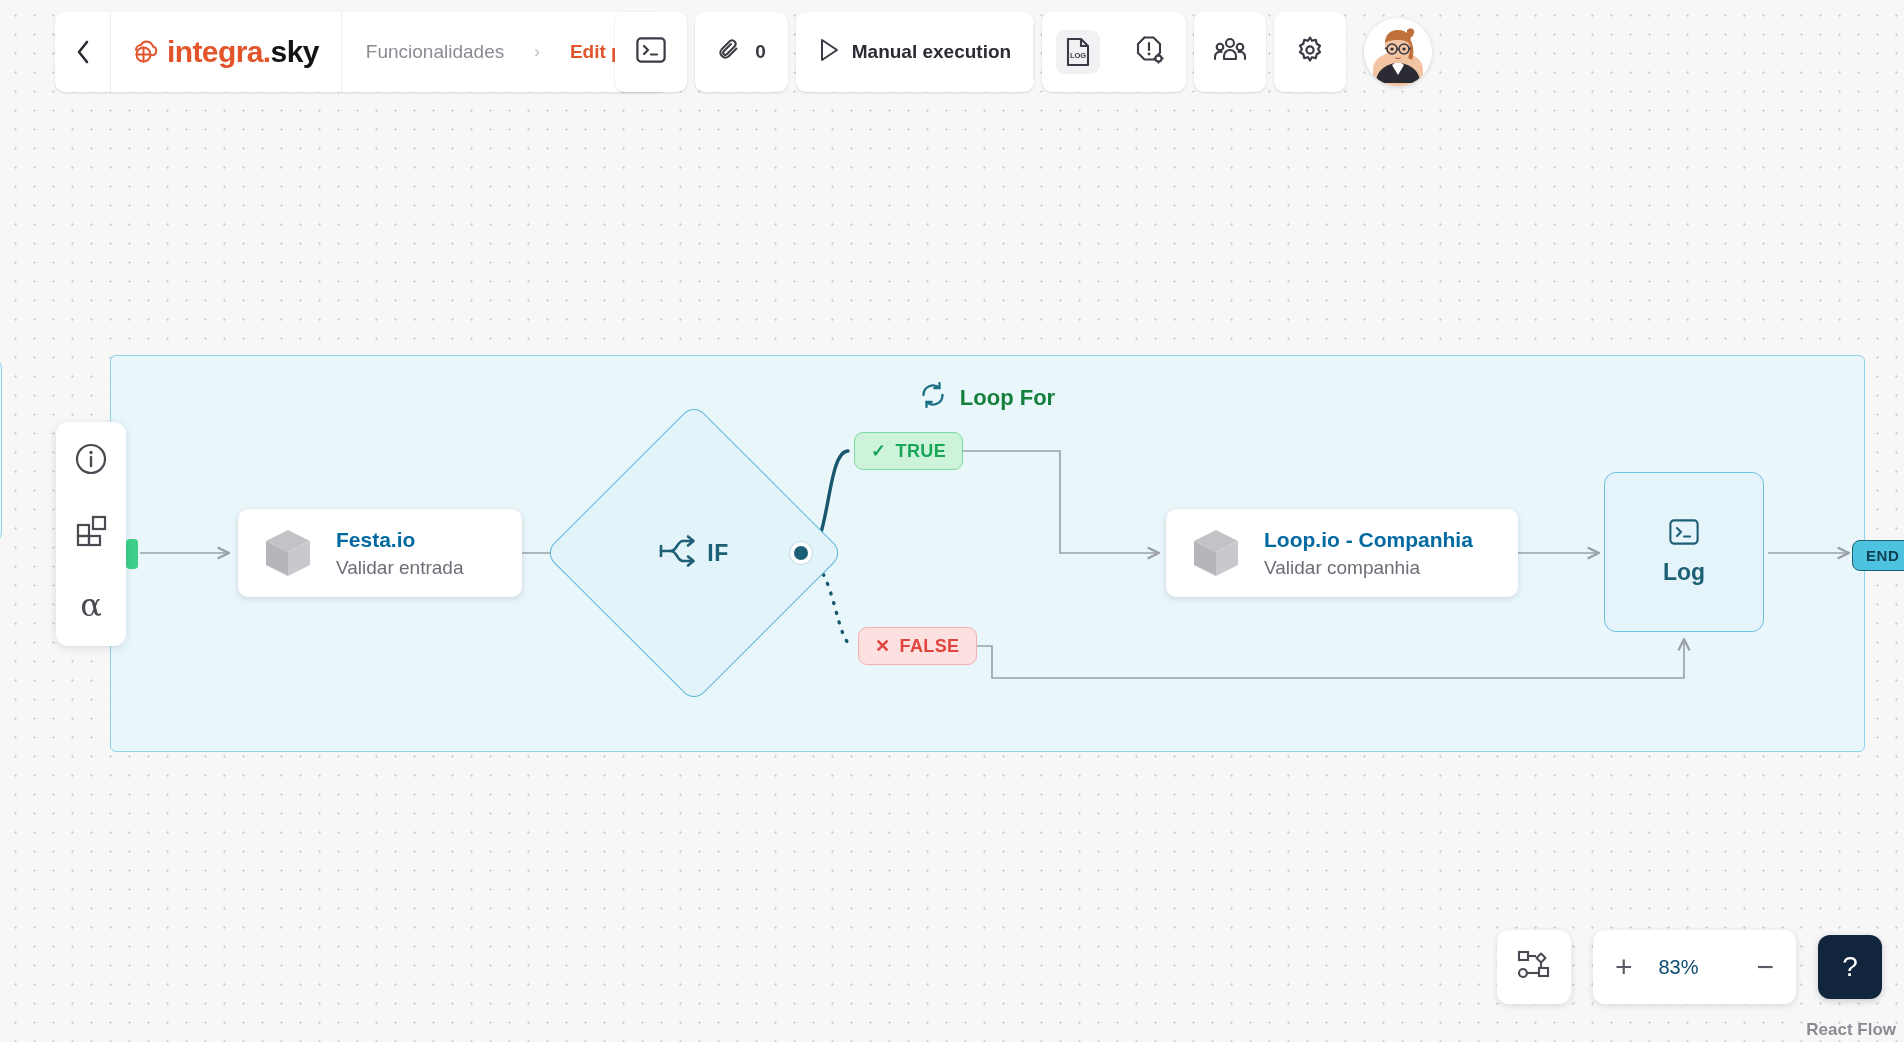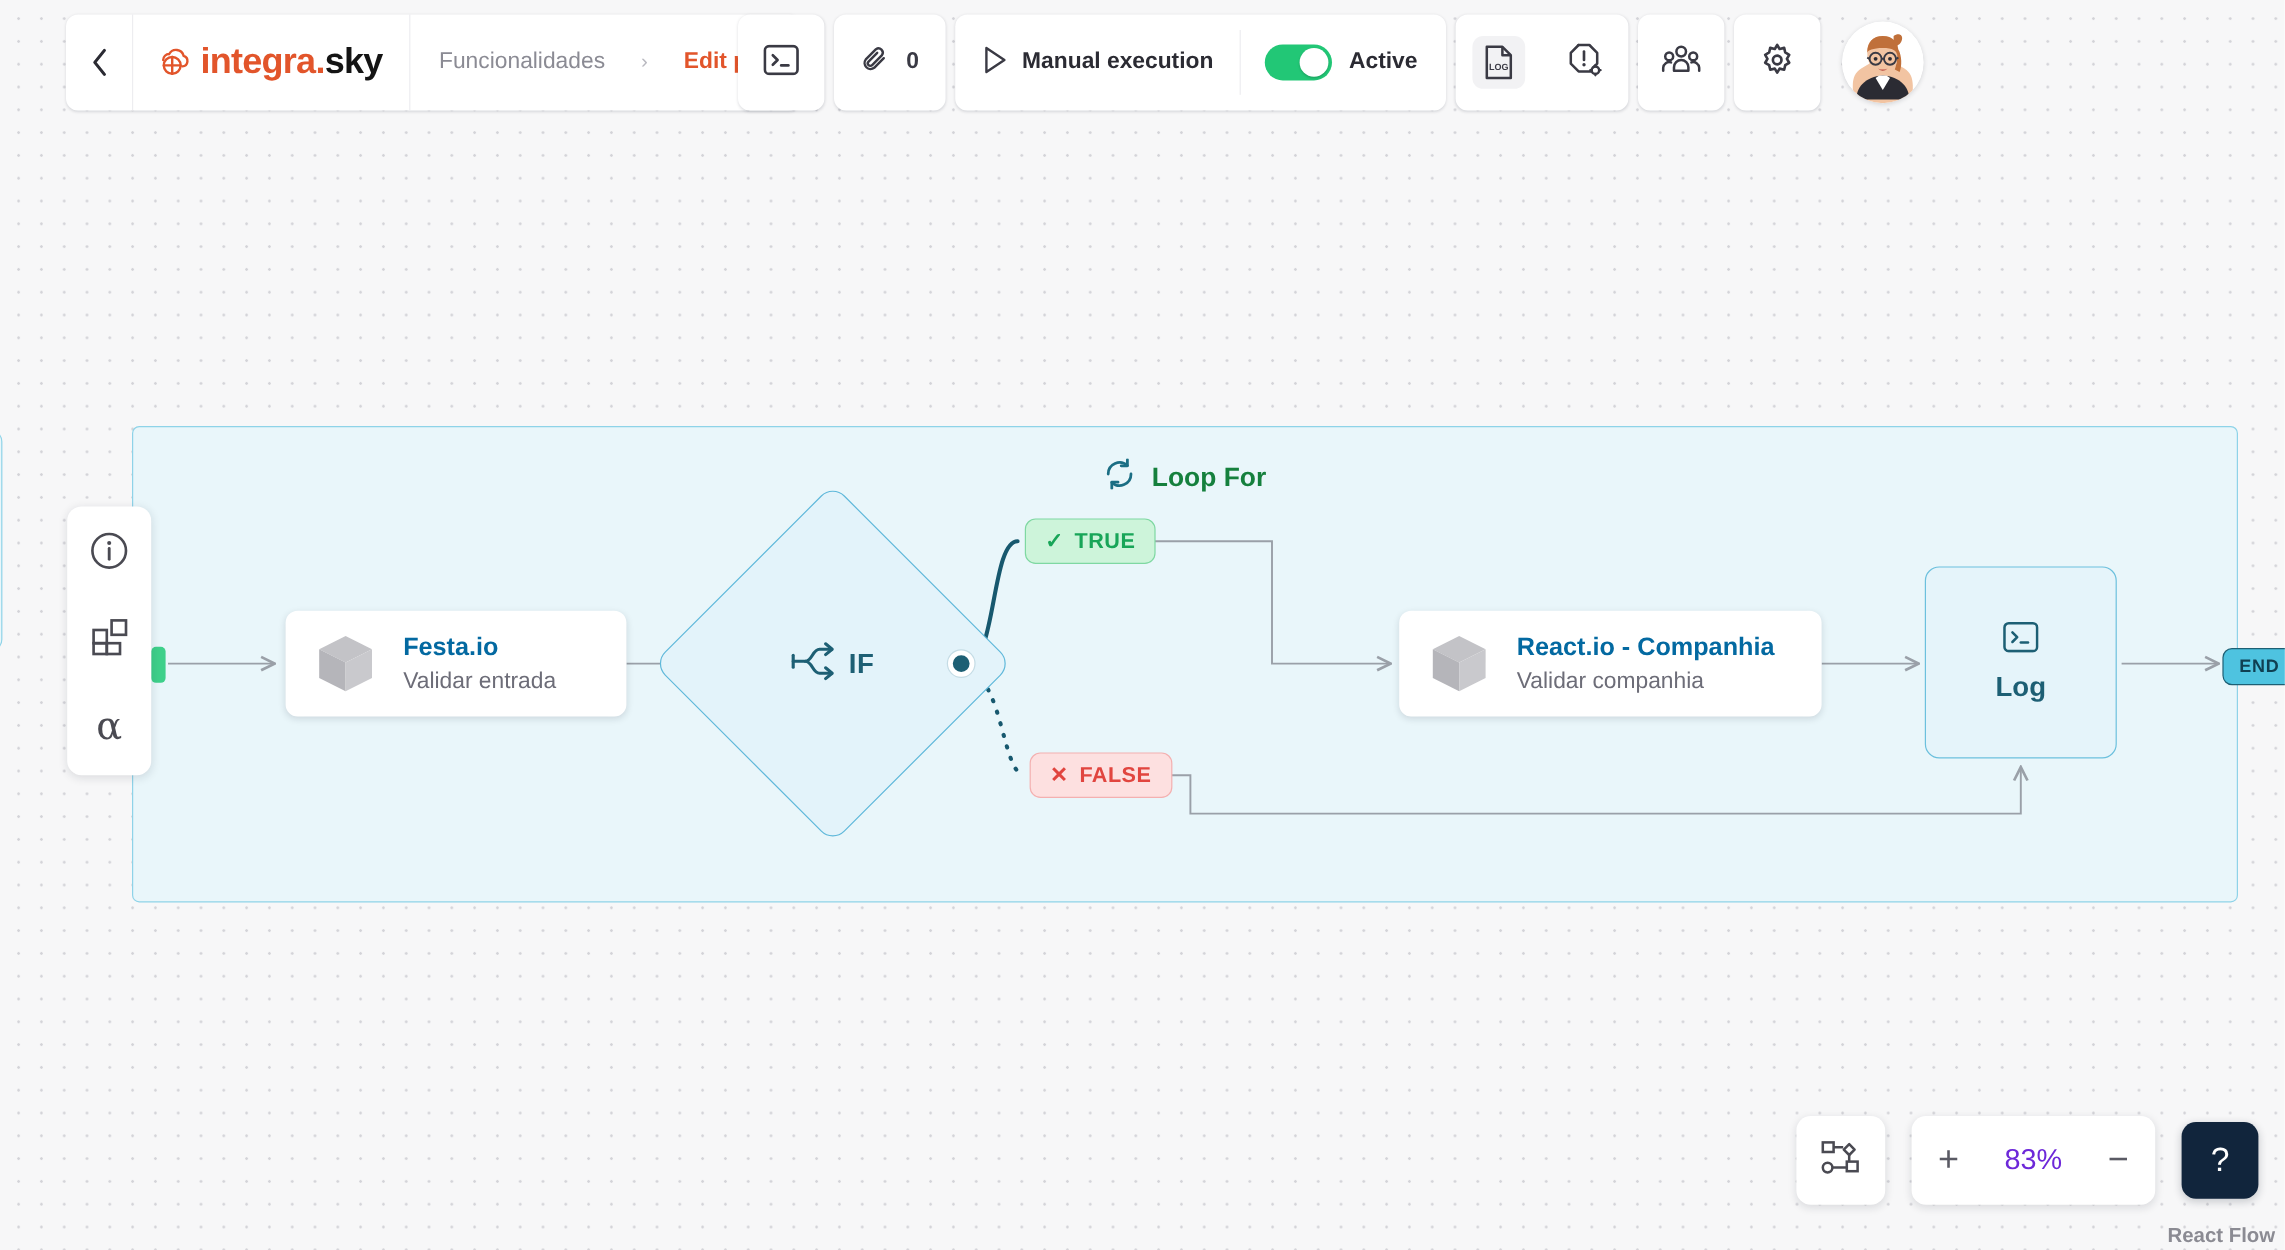--- a/index.html
+++ b/index.html
@@ -226,21 +226,21 @@
   
   .bottom-right { position:absolute; right: 22px; bottom: 38px; display:flex; align-items:center; gap: 22px; z-index:30; }
   .ctl-card {
     background:#fff; border-radius:12px;
     box-shadow: 0 2px 7px rgba(16,24,40,.12);
     display:flex; align-items:center; justify-content:center;
   }
   .ctl-square { width: 74px; height: 74px; cursor:pointer; }
   .zoom-card { height: 74px; padding: 0 22px; gap: 26px; cursor:default; }
   .zoom-btn { font-size: 30px; color:#5a5a64; cursor:pointer; line-height:1; user-select:none; }
-  .zoom-val { font-size: 24px; color:#6d28d9; min-width: 72px; text-align:center; }
+  .zoom-val { font-size: 20px; color:#0c4a6e; min-width: 72px; text-align:left; }
   .help-btn {
     width: 64px; height: 64px; border-radius: 12px;
     background:#11253c; color:#fff;
     display:flex; align-items:center; justify-content:center;
     font-size: 28px; cursor:pointer;
     box-shadow: 0 2px 7px rgba(16,24,40,.2);
   }
   .attribution {
     position:absolute; right: 8px; bottom: 2px;
     font-size: 17px; color:#8b8b93; font-weight:600;
@@ -306,26 +306,20 @@
     <div class="hgroup">
       <div class="chip-btn">
         <span>
           <svg width="22" height="26" viewBox="0 0 22 26" fill="none">
             <path d="M4 3 L19 13 L4 23 Z" stroke="#3a3a44" stroke-width="2" stroke-linejoin="round" fill="none"></path>
           </svg>
         </span>
         <span class="chip-label">Manual execution</span>
       </div>
       <div class="divider-v"></div>
-      <div class="toggle-wrap">
-        <span class="toggle">
-            <span class="knob"></span>
-          </span>
-        <span class="chip-label">Active</span>
-      </div>
     </div>
 
     <div class="hgroup">
       <div class="icon-btn">
         <span class="log-icon-box">
           <svg width="26" height="30" viewBox="0 0 26 30" fill="none">
             <path d="M3 2 H16 L23 9 V28 H3 Z" stroke="#3a3a44" stroke-width="2.1" fill="none" stroke-linejoin="round"></path>
             <path d="M16 2 V9 H23" stroke="#3a3a44" stroke-width="2.1" fill="none" stroke-linejoin="round"></path>
             <text x="13" y="21" font-size="7.5" font-family="Liberation Sans, sans-serif" font-weight="700" fill="#3a3a44" text-anchor="middle">LOG</text>
           </svg>
@@ -502,21 +496,21 @@
 
     <div class="node-card" style="left:1166px; top:509px; width:352px; height:88px;">
       <span class="cube">
         <svg width="56" height="56" viewBox="0 0 56 56" fill="none">
           <path d="M28 5 L50 16 L28 27 L6 16 Z" fill="#c3c3c7"></path>
           <path d="M6 16 L28 27 L28 51 L6 40 Z" fill="#b5b5ba"></path>
           <path d="M50 16 L28 27 L28 51 L50 40 Z" fill="#c9c9cd"></path>
         </svg>
       </span>
       <span>
-        <div class="node-title">React.io - Companhia</div>
+        <div class="node-title">Loop.io - Companhia</div>
         <div class="node-sub">Validar companhia</div>
       </span>
     </div>
 
     <div class="sq-node" style="left:1604px; top:472px;">
       <span>
         <svg width="30" height="26" viewBox="0 0 30 26" fill="none">
           <rect x="1.4" y="1.4" width="27.2" height="23.2" rx="3.5" stroke="#1d5f74" stroke-width="2.1"></rect>
           <path d="M8 9 L12 13 L8 17" stroke="#1d5f74" stroke-width="2.1" stroke-linecap="round" stroke-linejoin="round"></path>
           <path d="M15 17.5 H21" stroke="#1d5f74" stroke-width="2.1" stroke-linecap="round"></path>

